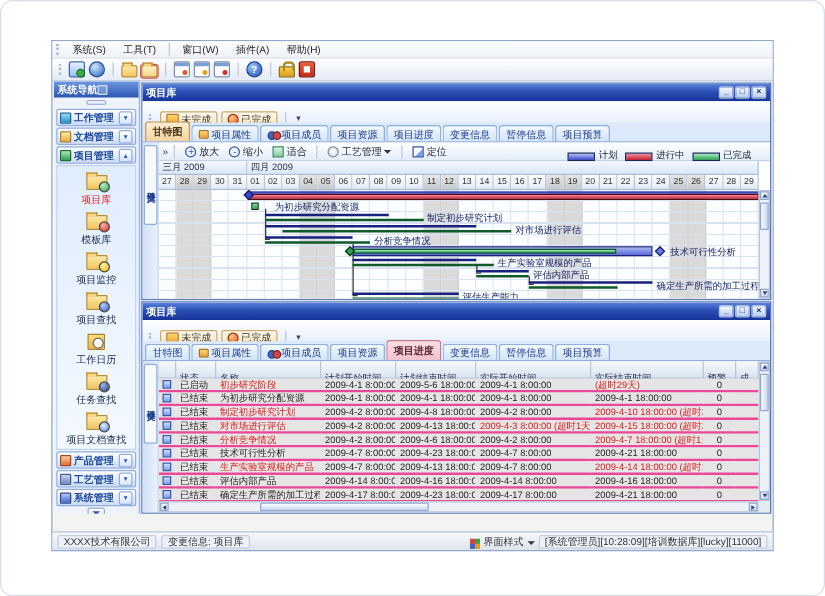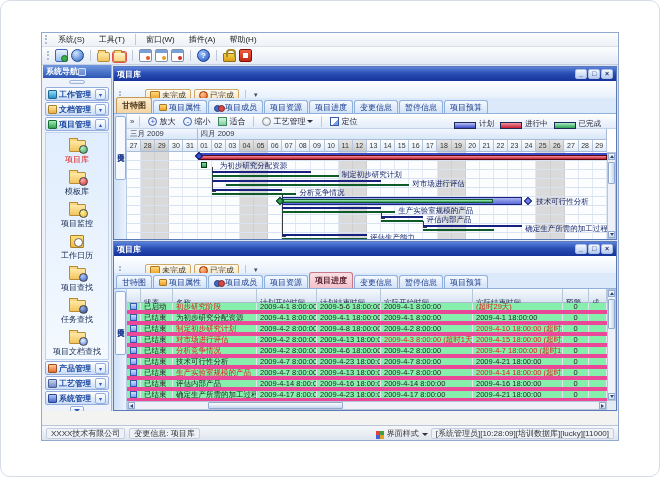--- a/index.html
+++ b/index.html
@@ -69,21 +69,21 @@
 .sb-bottom-chev::after{content:"";border:3px solid transparent;border-top:3px solid #2d56b4;margin-top:3px}
 
 
 .mdi{position:absolute;left:70px;top:32px;width:506px;height:346px;background:#dde5f2}
 .panel{position:absolute;left:1px;width:504px;border:1px solid #5a7ab8;background:#fff;overflow:hidden}
 #panel1{top:1px;height:174px}
 #panel2{top:176px;height:170px}
 .ptitle{position:absolute;left:0;top:0;right:0;height:14px;background:linear-gradient(180deg,#5b82dd 0%,#2a4fb4 45%,#16339b 100%);display:flex;align-items:center;padding:0 3px;color:#fff;font-size:8px;font-weight:bold}
 .winbtns{margin-left:auto;display:flex;gap:1px}
 .wbtn{width:12px;height:10px;border:1px solid #aebfe2;border-radius:2px;background:linear-gradient(#f4f8ff,#b9cdf2);color:#1a2a6a;font-size:7px;line-height:8px;text-align:center}
-.ptoolbar{position:absolute;left:0;top:14px;right:0;height:29px;background:linear-gradient(#ffffff,#d8e6f9);border-bottom:1px solid #c2d2ea;display:flex;align-items:center;padding:0 2px;gap:20px}
+.ptoolbar{position:absolute;left:0;top:14px;right:0;height:29px;background:linear-gradient(#ffffff,#d8e6f9);border-bottom:1px solid #c2d2ea;display:flex;align-items:center;padding:0 2px;gap:3px}
 .fbtn{height:13px;display:flex;align-items:center;gap:2px;padding:0 4px;border:1px solid #d0a868;border-radius:2px;background:linear-gradient(#fffaf0,#f4e0b4)}
 .fbtn-label{font-size:8px;color:#333}
 .fbico{flex:none}
 .fbico-notdone{width:10px;height:8px;background:linear-gradient(#ffd878,#f0a830);border:1px solid #b07820;border-radius:1px}
 .fbico-done{width:9px;height:9px;border-radius:50%;background:radial-gradient(circle at 35% 30%,#ffc890,#e05818);border:1px solid #a03008}
 .fb-more{font-size:7px;color:#446;margin-left:2px}
 .tabsrow{position:absolute;left:0;top:31px;right:0;height:16px;background:#dce9fa;border-bottom:1px solid #8fb0dc;display:flex;align-items:flex-end;padding-left:2px;gap:1px}
 .ptab{height:13px;display:flex;align-items:center;gap:2px;padding:0 5px;border:1px solid #8fb0dc;border-bottom:none;border-radius:3px 3px 0 0;background:linear-gradient(#f4f9ff,#d2e3f8);font-size:8px;color:#1a3a8c;white-space:nowrap}
 .ptab.sel{height:16px;font-weight:bold}
 .sel-peach{background:linear-gradient(#fdeed2,#f3d4a0);border-color:#c89858;color:#4a3214}
@@ -146,21 +146,21 @@
 .sbtn.left i{border-right:3px solid #30487c;margin-left:-2px}
 .sbtn.right i{border-left:3px solid #30487c;margin-right:-2px}
 .sthumb{position:absolute;left:0;width:7px;background:linear-gradient(90deg,#fdfeff,#c6d6f0);border:1px solid #93a8cf;border-radius:1px}
 .hthumb{position:absolute;top:0;height:7px;background:linear-gradient(180deg,#fdfeff,#c6d6f0);border:1px solid #93a8cf;border-radius:1px}
 .scorner{position:absolute;width:9px;height:9px;background:#e4eaf2}
 
 
 .thead{position:absolute;left:13px;top:47px;width:480px;height:14px;display:flex;background:linear-gradient(#f7fafd,#d9e4f2);border-bottom:1px solid #aab8cc}
 .th{font-size:7.5px;color:#20304c;display:flex;align-items:center;padding-left:3px;border-right:1px solid #b8c6da;height:28px;white-space:nowrap;overflow:hidden;flex:none}
 .tbody{position:absolute;left:13px;top:61px;width:480px;height:98px;overflow:hidden;background:#fff}
-.tr{display:flex;height:11px;border-bottom:4px solid #ec4899;background:#86efac}
+.tr{display:flex;height:11px;border-bottom:2px solid #ec4899;background:#e5e5e5}
 .td{font-size:7.5px;color:#222;display:flex;align-items:center;padding-left:3px;border-right:1px solid #dfe6f0;overflow:hidden;white-space:nowrap;flex:none}
 .td.red{color:#e01818}
 .td.ctr{justify-content:center;padding-left:0}
 .td.ind{justify-content:center;padding-left:0}
 .rowico{width:7px;height:7px;border:1px solid #3858b0;background:linear-gradient(#cfe0ff,#7aa0e8)}
 
 
 .msg-strip{position:absolute;left:0;top:378px;width:576px;height:14px;background:#eef1f6;border-top:1px solid #c6d0e0}
 .msg-tab{position:absolute;left:2px;top:0;width:54px;height:13px;background:linear-gradient(#ffffff,#dce7f6);border:1px solid #9ab0d8;border-top:none;border-radius:0 0 3px 3px;font-size:8px;color:#223;display:flex;align-items:center;justify-content:center}
 .statusbar{position:absolute;left:0;top:392px;width:576px;height:15px;background:linear-gradient(#f6f8fb,#dfe5ee);border-top:1px solid #b8c4d8;display:flex;align-items:center;font-size:8px;color:#333;padding:0 4px;gap:4px}
@@ -239,26 +239,26 @@
             </div>
             <div class="sb-item">
               <div class="fico fico-folder-red"></div>
               <div class="sb-item-label">模板库</div>
             </div>
             <div class="sb-item">
               <div class="fico fico-folder-star"></div>
               <div class="sb-item-label">项目监控</div>
             </div>
             <div class="sb-item">
+              <div class="fico fico-folder-blue"></div>
+              <div class="sb-item-label">项目查找</div>
+            </div>
+            <div class="sb-item">
               <div class="fico fico-calendar"></div>
               <div class="sb-item-label">工作日历</div>
-            </div>
-            <div class="sb-item">
-              <div class="fico fico-folder-blue"></div>
-              <div class="sb-item-label">项目查找</div>
             </div>
             <div class="sb-item">
               <div class="fico fico-folder-find"></div>
               <div class="sb-item-label">任务查找</div>
             </div>
             <div class="sb-item">
               <div class="fico fico-doc-find"></div>
               <div class="sb-item-label">项目文档查找</div>
             </div>
           </div>

